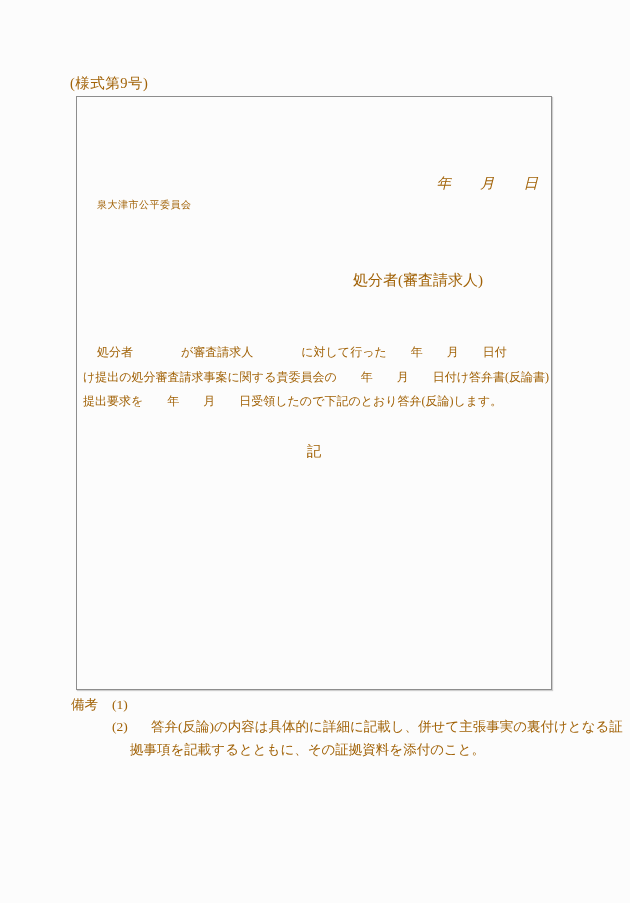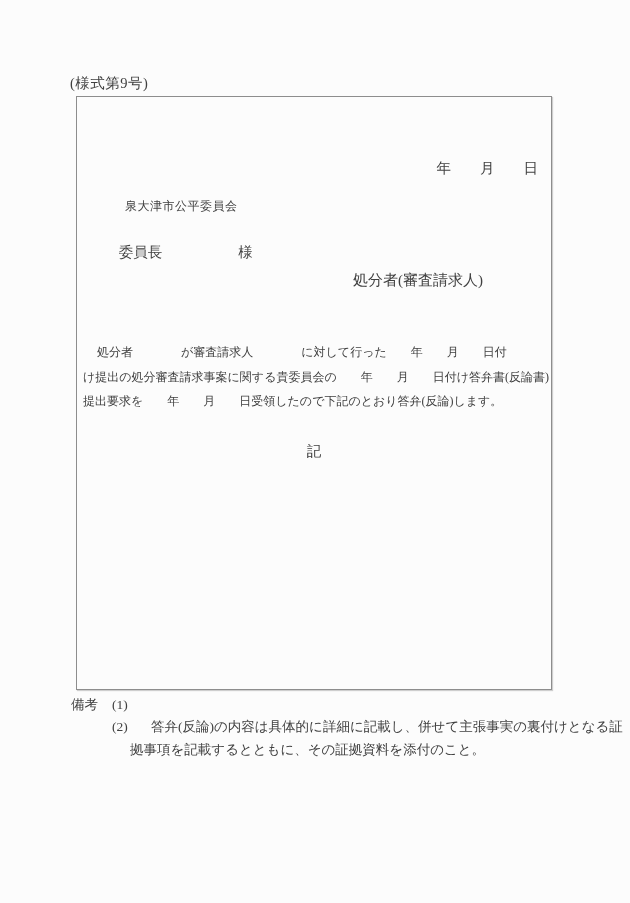--- a/index.html
+++ b/index.html
@@ -6,21 +6,21 @@
     margin: 0;
     padding: 0;
     background: #fcfcfc;
   }
   .page {
     position: relative;
     width: 630px;
     height: 903px;
     background: #fcfcfc;
     font-family: "Liberation Serif", "DejaVu Serif", serif;
-    color: #404040;
+    color: #a16207;
     overflow: hidden;
   }
   .form-number {
     position: absolute;
     left: 70px;
     top: 74px;
     font-size: 14.5px;
     letter-spacing: 0.5px;
     white-space: pre;
   }
@@ -39,33 +39,33 @@
     top: 28px;
     left: 0;
     width: 100%;
     text-align: center;
     font-size: 14px;
     letter-spacing: 0.5px;
     white-space: pre;
   }
   .date-line {
     position: absolute;
-    top: 62px;
+    top: 77px;
     right: 13px;
     font-size: 14.5px;
     white-space: pre;
+    font-style: italic;
   }
   .addressee-org {
     position: absolute;
     left: 20px;
     top: 101px;
-    font-size: 12px;
+    font-size: 10px;
     letter-spacing: 0.5px;
     white-space: pre;
-    margin-left: 28px;
   }
   .addressee-role-line {
     position: absolute;
     left: 20px;
     top: 129px;
     font-size: 14.5px;
     white-space: pre;
   }
   .honorific {
     margin-left: 76px;
@@ -134,23 +134,20 @@
 
   <div class="form-number">(様式第9号)</div>
 
   <div class="form-box">
 
 
     <div class="date-line">年　　月　　日</div>
 
     <div class="addressee-org">泉大津市公平委員会</div>
 
-    <div class="addressee-role-line">
-      <span>委員長</span><span class="honorific">様</span>
-    </div>
 
     <div class="submitter">処分者(審査請求人)</div>
 
     <div class="body-para">
       <div class="body-line indent">処分者　　　　が審査請求人　　　　に対して行った　　年　　月　　日付</div>
       <div class="body-line">け提出の処分審査請求事案に関する貴委員会の　　年　　月　　日付け答弁書(反論書)</div>
       <div class="body-line">提出要求を　　年　　月　　日受領したので下記のとおり答弁(反論)します。</div>
     </div>
 
     <div class="record-marker">記</div>

